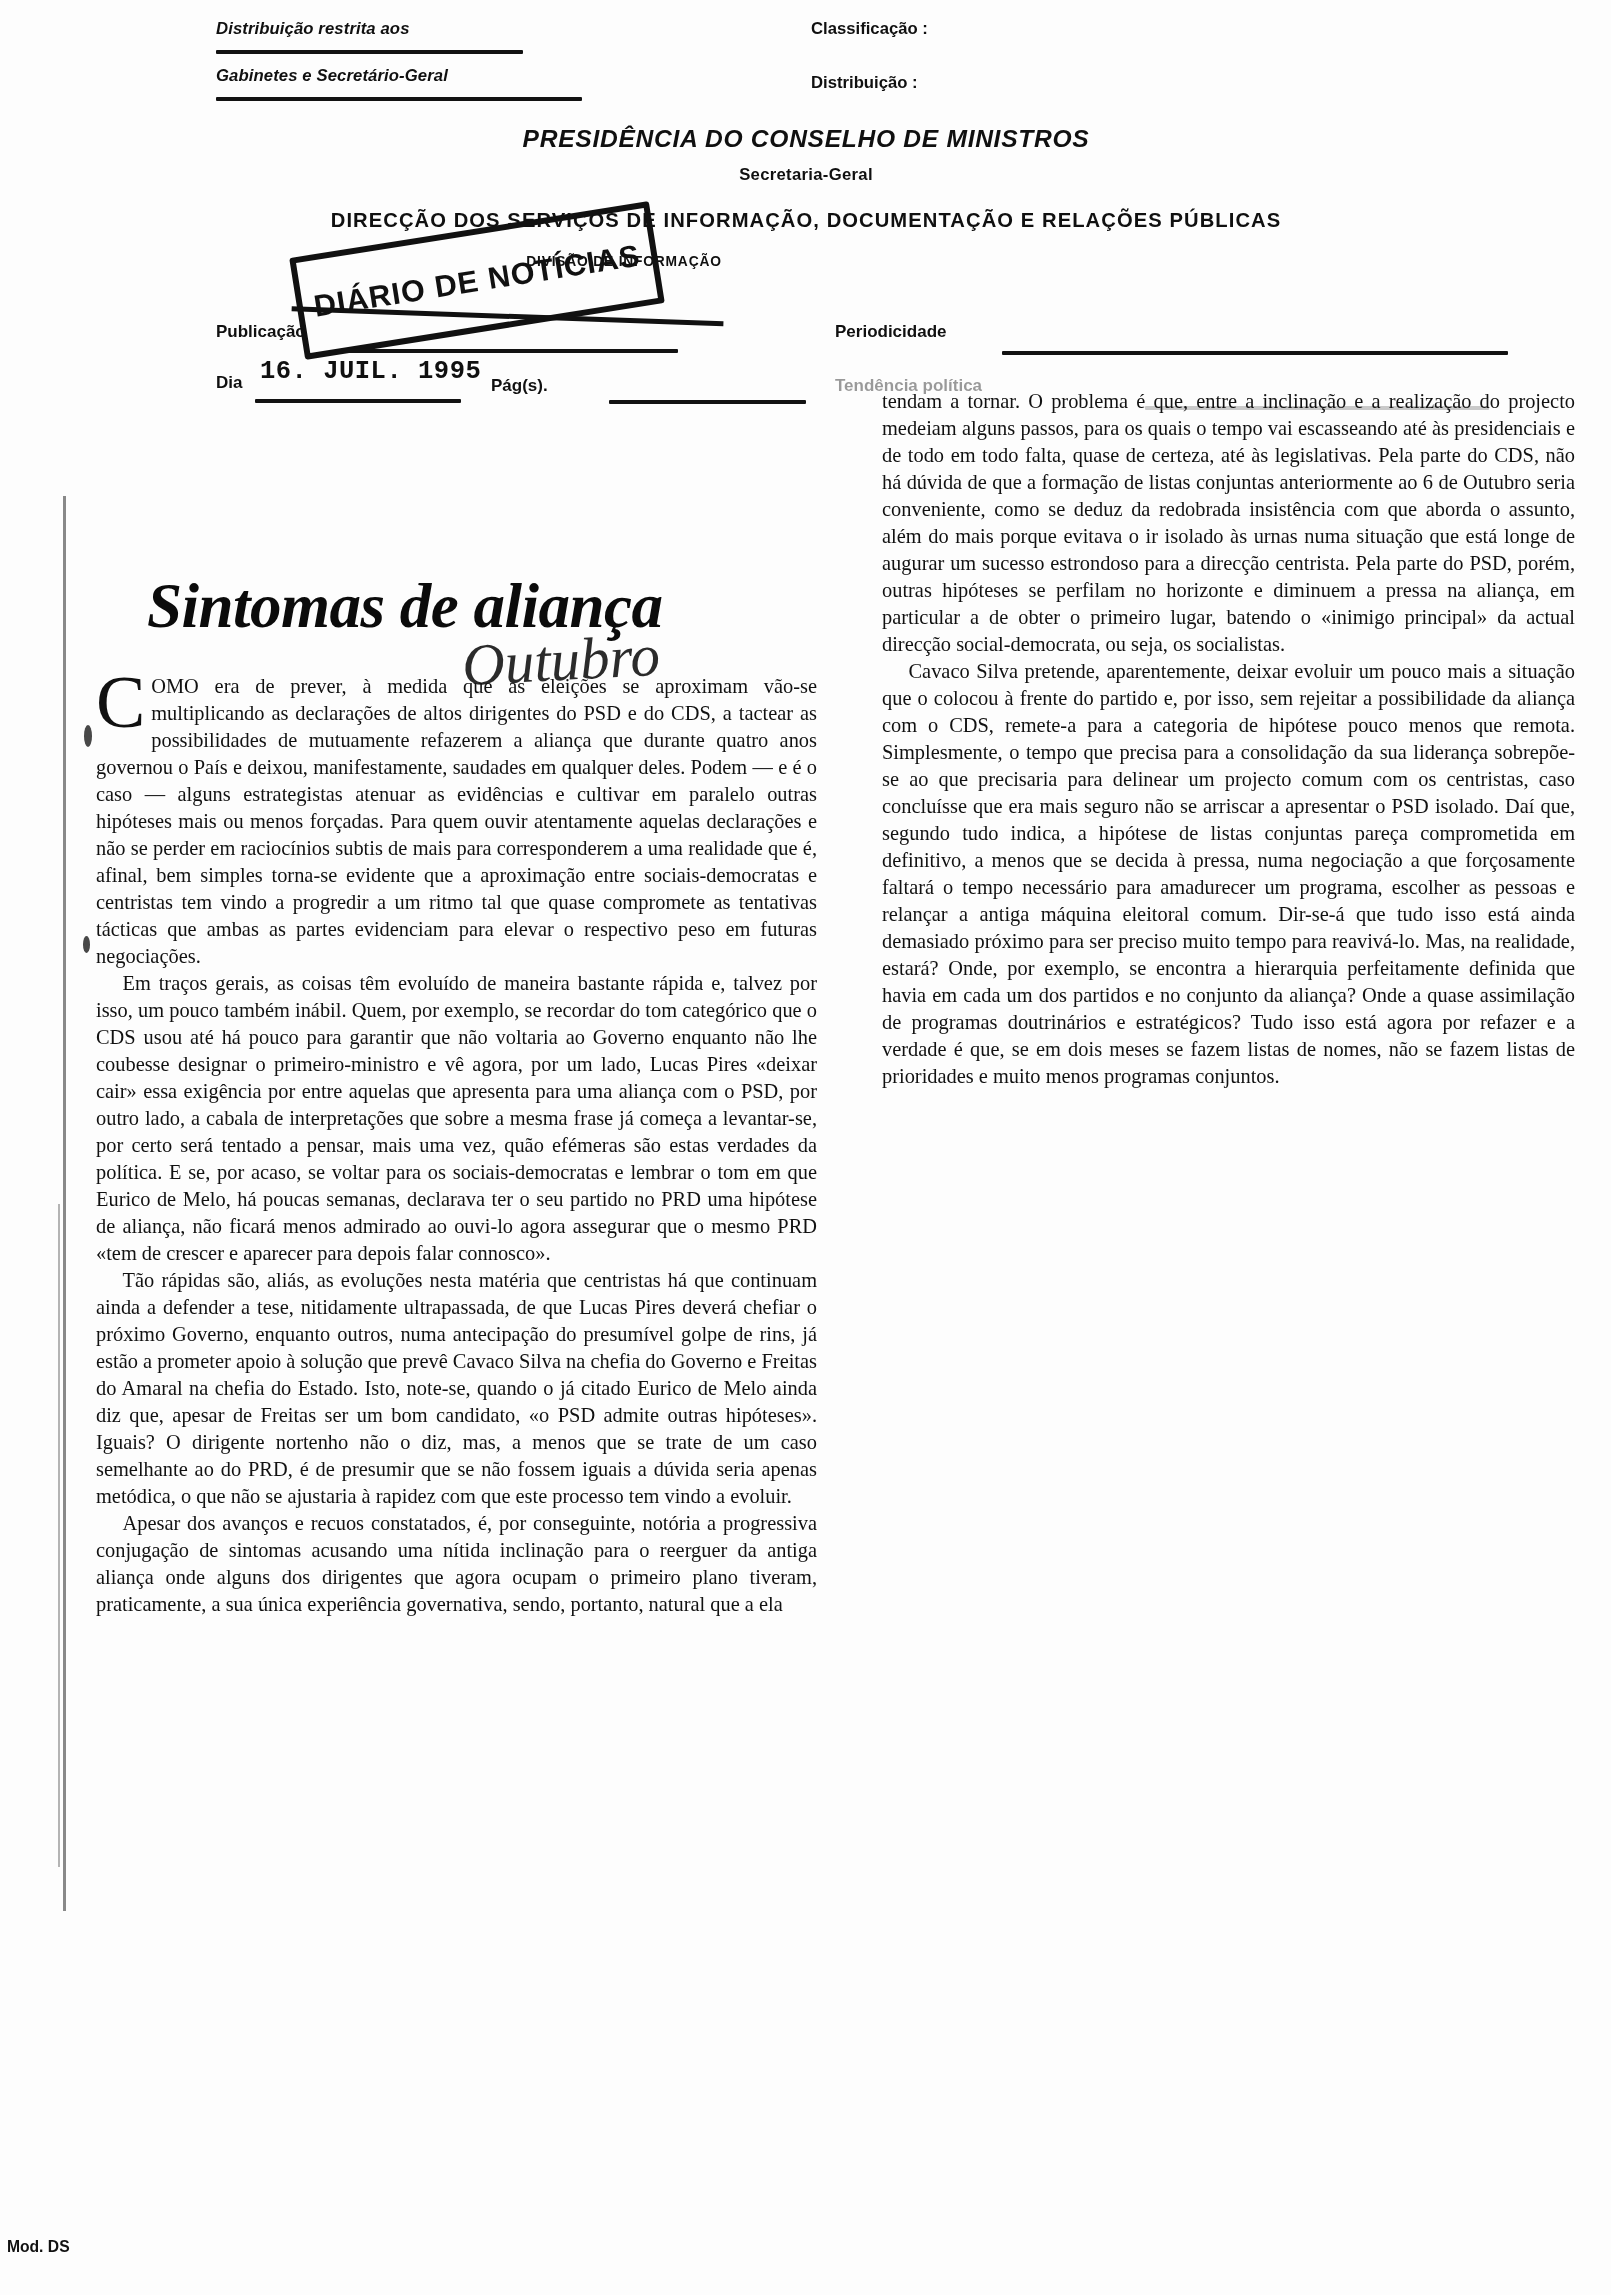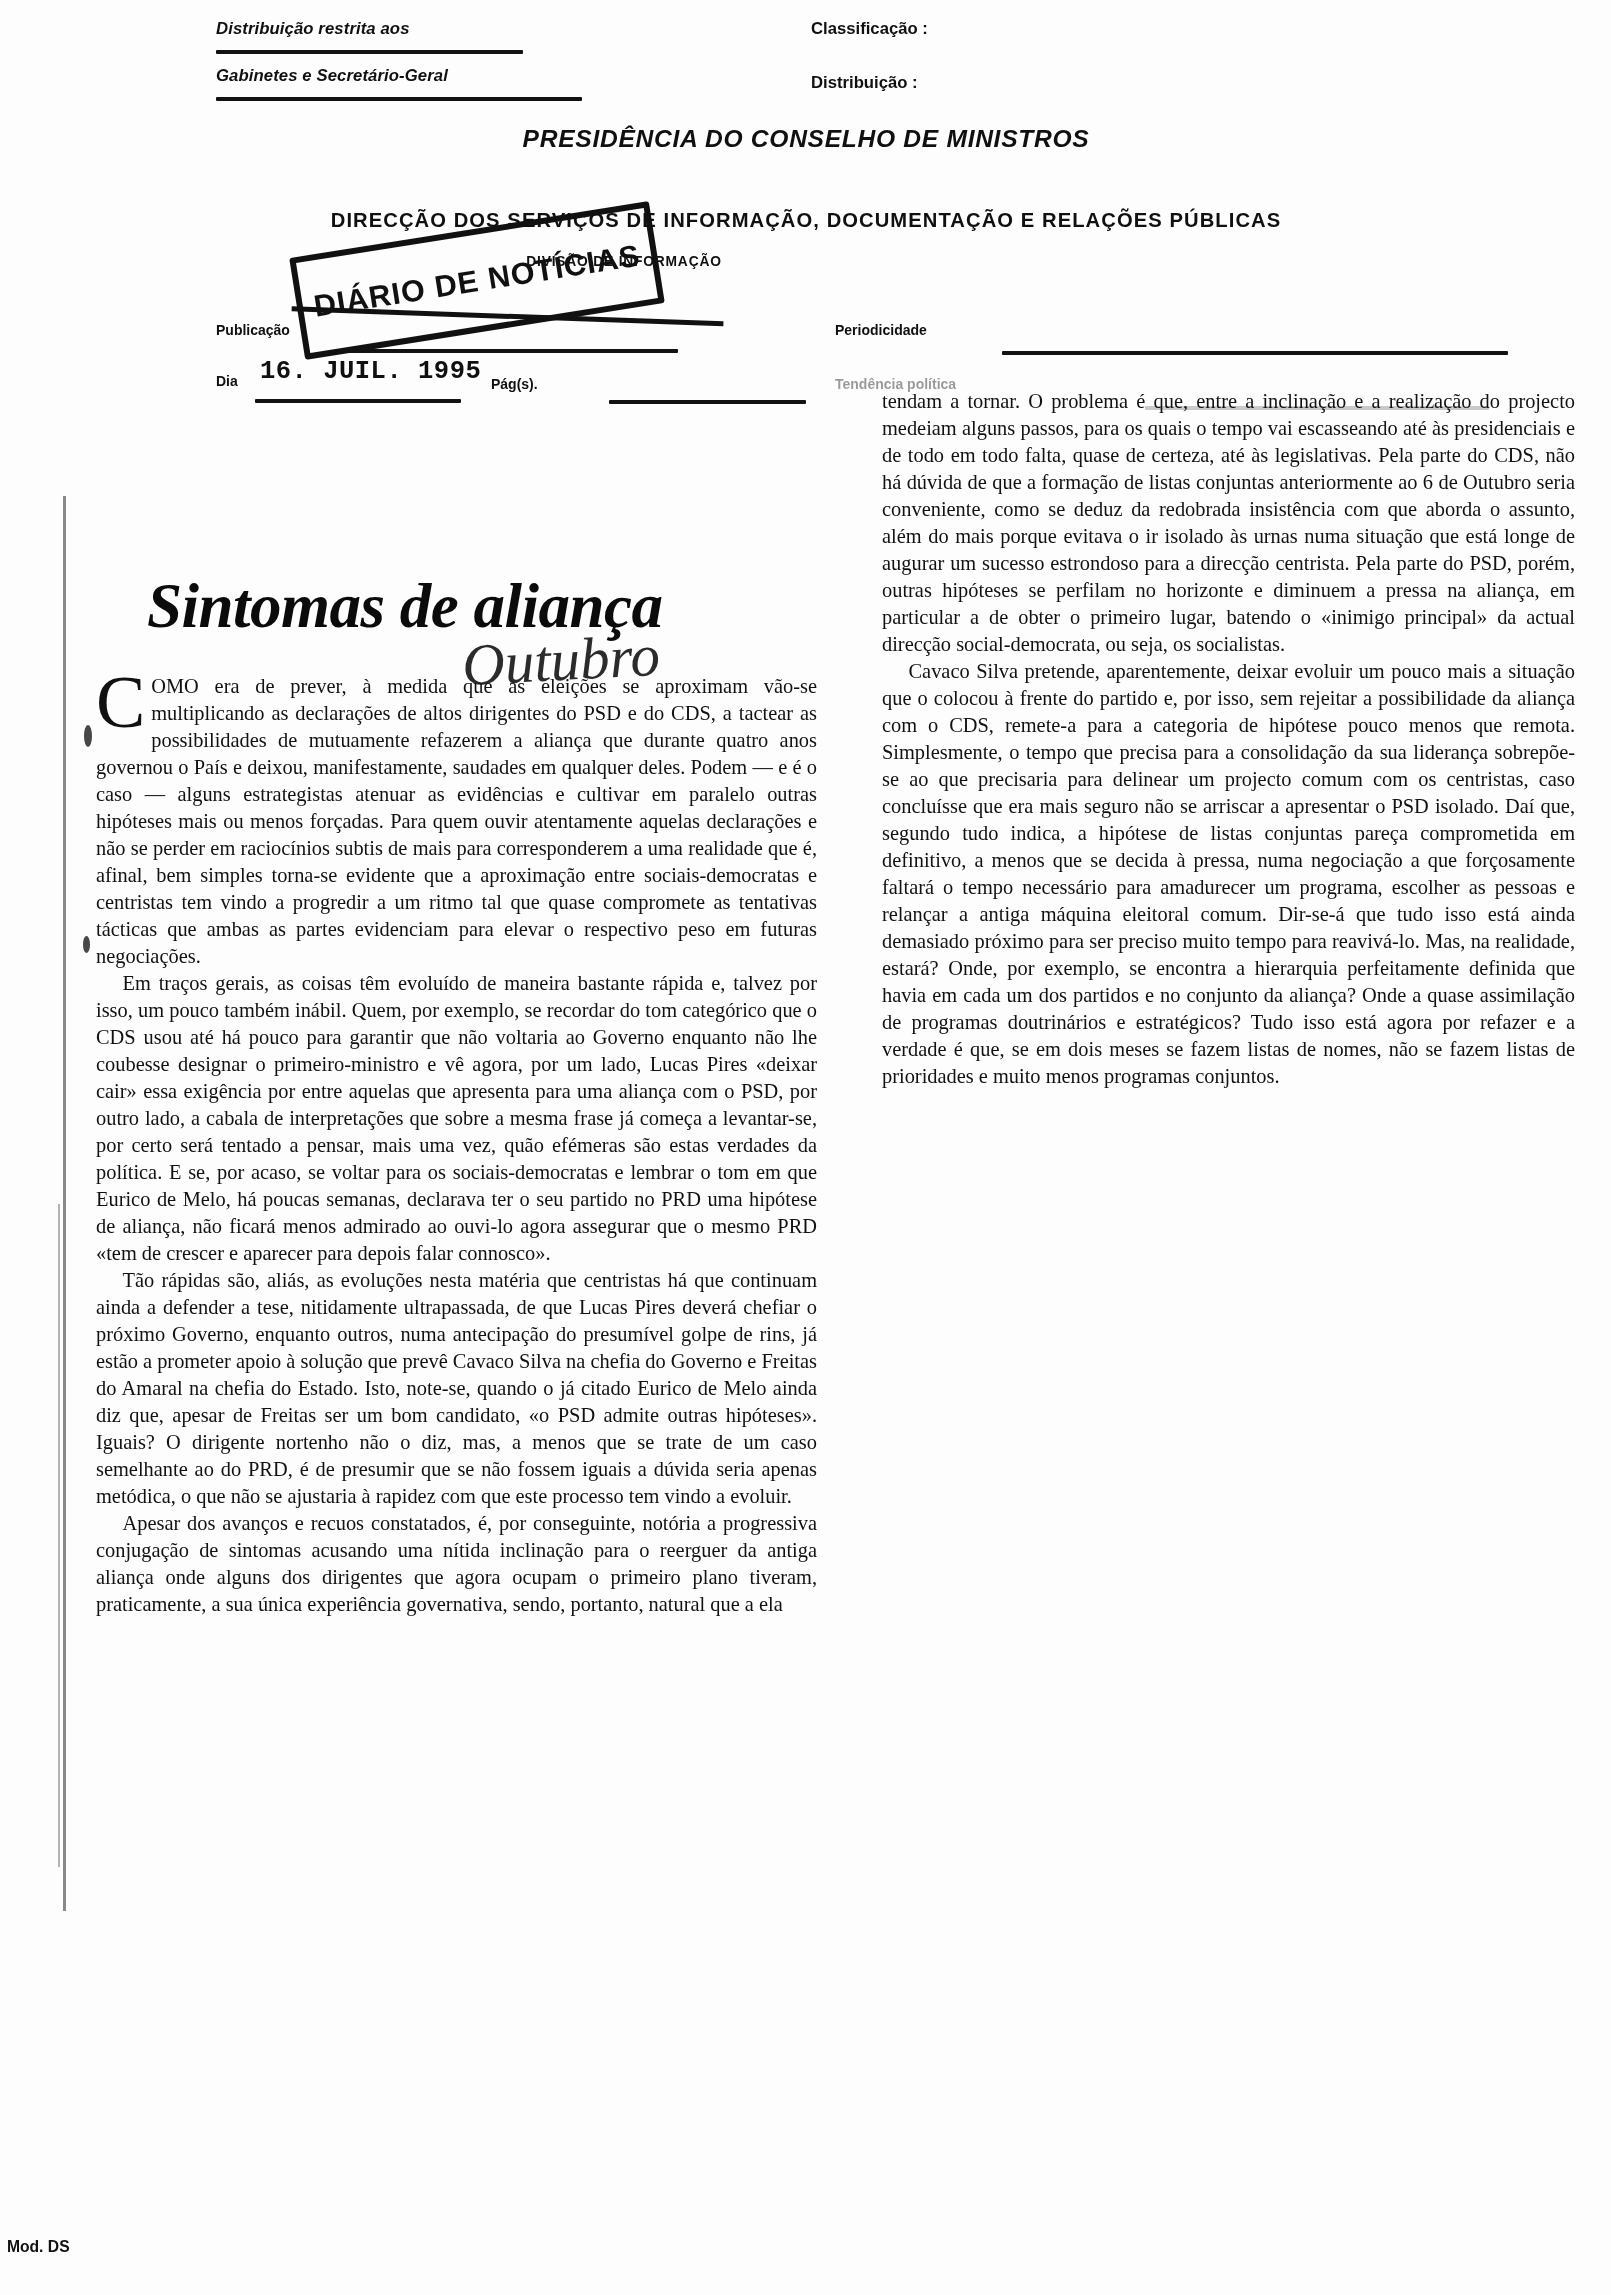--- a/index.html
+++ b/index.html
@@ -102,21 +102,21 @@
     background: #111;
     transform: rotate(11deg);
     transform-origin: 0 0;
   }
 
   
   .field-label {
     position: absolute;
     font-family: "Liberation Sans", sans-serif;
     font-weight: bold;
-    font-size: 14px;
+    font-size: 17px;
     white-space: nowrap;
   }
   .field-value {
     position: absolute;
     font-family: Liberation Mono, monospace;
     font-weight: bold;
     font-size: 25.5px;
     letter-spacing: 0.5px;
     white-space: nowrap;
   }
@@ -239,20 +239,21 @@
     <div class="fh-label" style="left:216px; top:10.8px;">Distribuição restrita aos</div>
     <div class="fh-rule" style="left:216px; top:42px; width:307px;"></div>
 
     <div class="fh-label" style="left:216px; top:58px;">Gabinetes e Secretário-Geral</div>
     <div class="fh-rule" style="left:216px; top:89px; width:366px;"></div>
 
     <div class="fh-plain" style="left:811px; top:10.8px;">Classificação :</div>
     <div class="fh-plain" style="left:811px; top:65px;">Distribuição :</div>
 
     <div class="fh-title fh-org1">PRESIDÊNCIA DO CONSELHO DE MINISTROS</div>
+    <div class="fh-title fh-org2">Secretaria-Geral</div>
     <div class="fh-title fh-org3">DIRECÇÃO DOS SERVIÇOS DE INFORMAÇÃO, DOCUMENTAÇÃO E RELAÇÕES PÚBLICAS</div>
     <div class="fh-title fh-org4" style="left:0; width:1248px;">DIVISÃO DE INFORMAÇÃO</div>
 
     <div class="stamp">
       <div class="stamp-box"></div>
       <div class="stamp-text">DIÁRIO DE NOTÍCIAS</div>
       <div class="stamp-slash"></div>
     </div>
 
     <div class="field-label" style="left:216px; top:314px;">Publicação</div>

